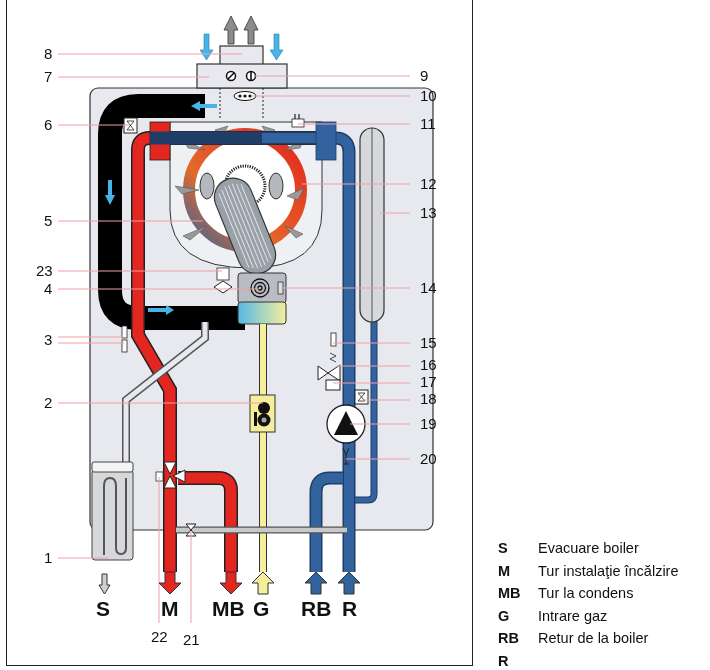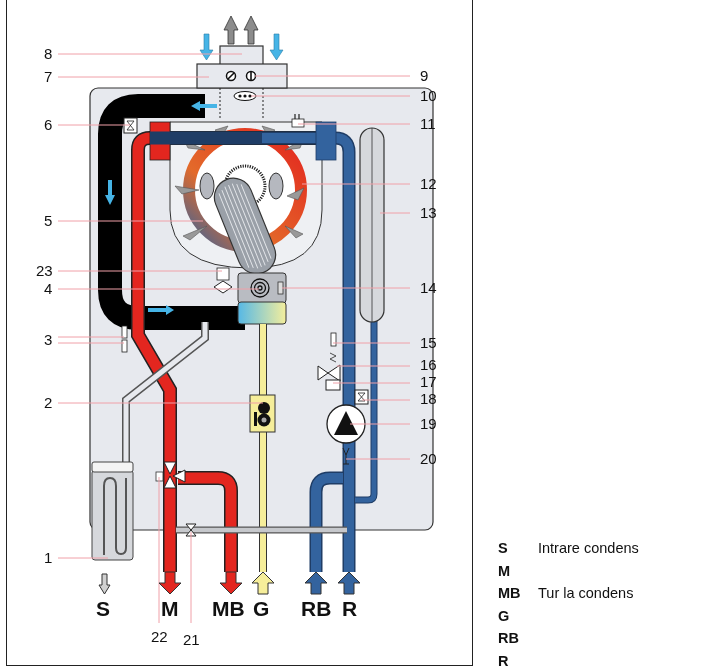--- a/index.html
+++ b/index.html
@@ -235,31 +235,34 @@
     <text class="port" x="212" y="616">MB</text>
     <text class="port" x="253" y="616">G</text>
     <text class="port" x="301" y="616">RB</text>
     <text class="port" x="342" y="616">R</text>
   </g>
 </svg>
 
 <div id="legend">
   <div class="leg-row">
     <span class="leg-key">S</span>
-    <span class="leg-val">Intrare condens</span>
+    <span class="leg-val">Evacuare boiler</span>
   </div>
   <div class="leg-row">
     <span class="leg-key">M</span>
+    <span class="leg-val">Tur instalaţie încălzire</span>
   </div>
   <div class="leg-row">
     <span class="leg-key">MB</span>
     <span class="leg-val">Tur la condens</span>
   </div>
   <div class="leg-row">
     <span class="leg-key">G</span>
+    <span class="leg-val">Intrare gaz</span>
   </div>
   <div class="leg-row">
     <span class="leg-key">RB</span>
+    <span class="leg-val">Retur de la boiler</span>
   </div>
   <div class="leg-row">
     <span class="leg-key">R</span>
   </div>
 </div>
 
 </body></html>

